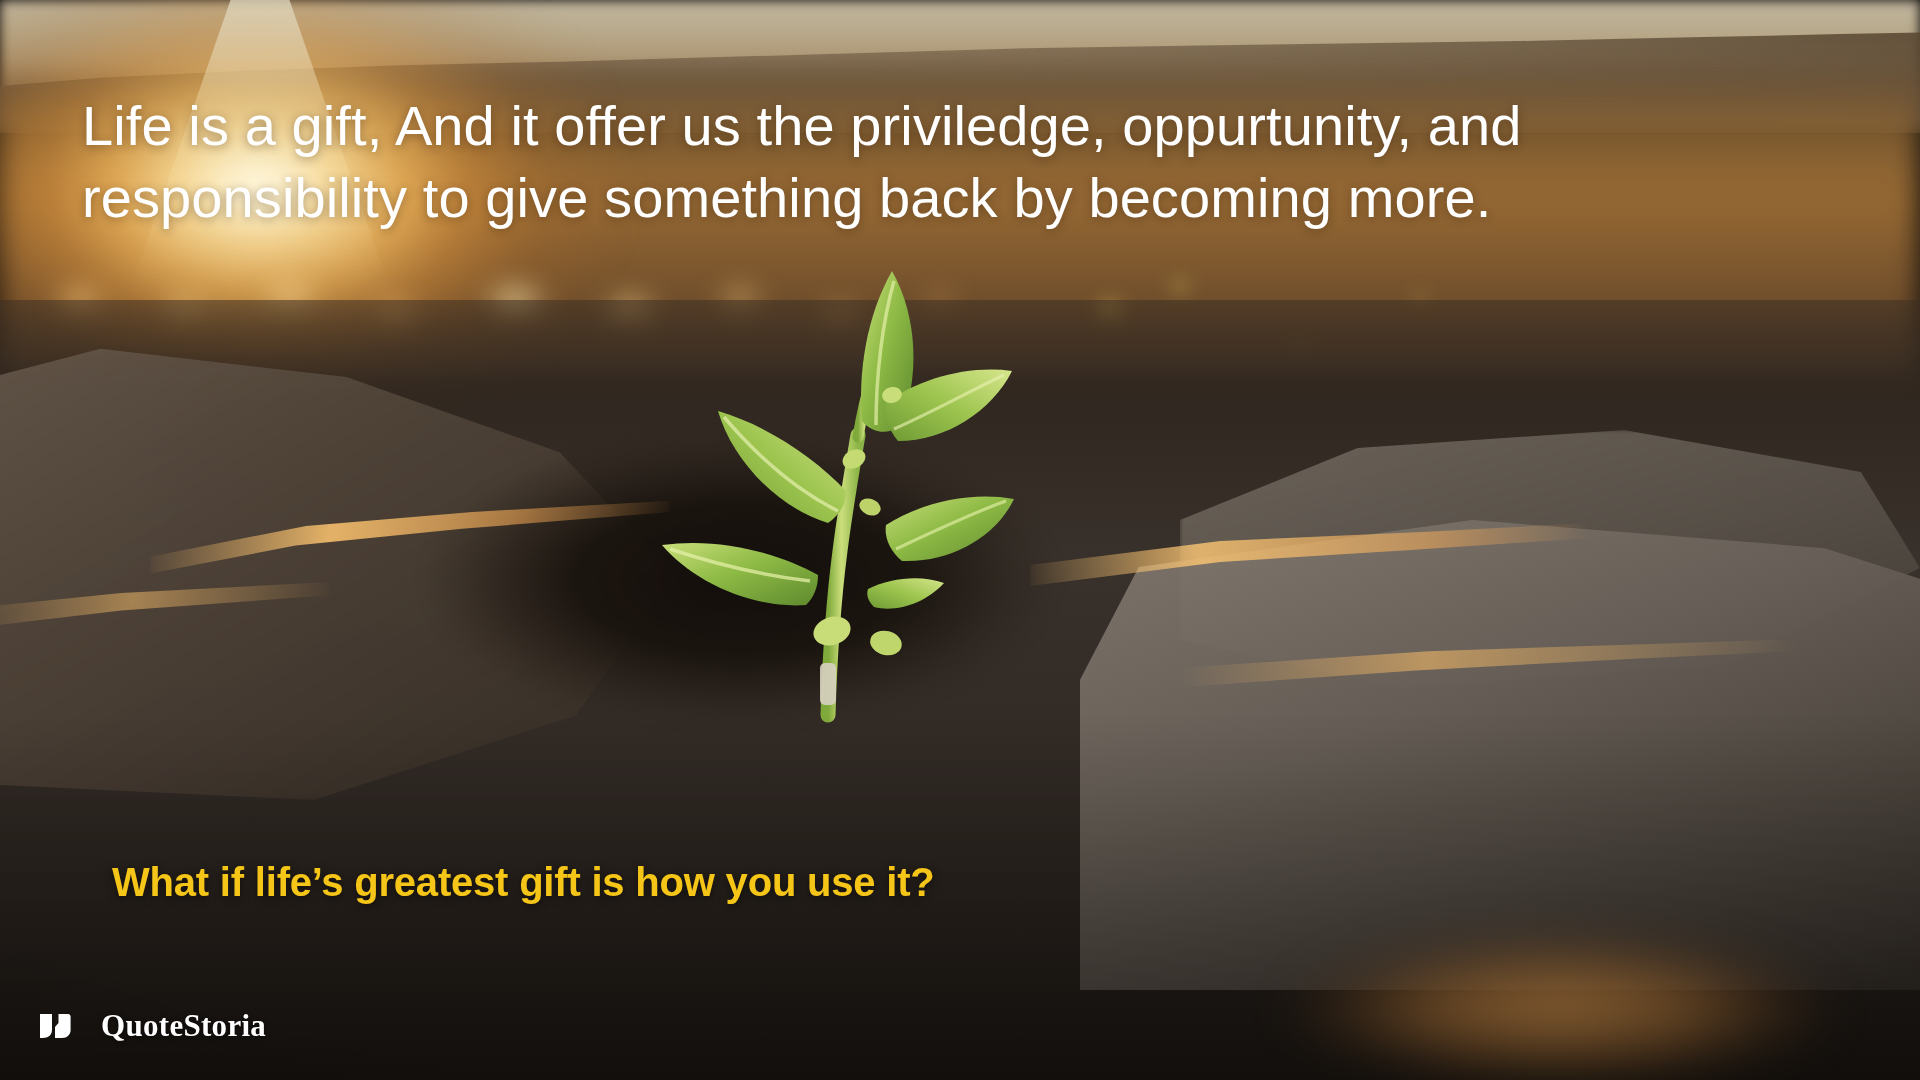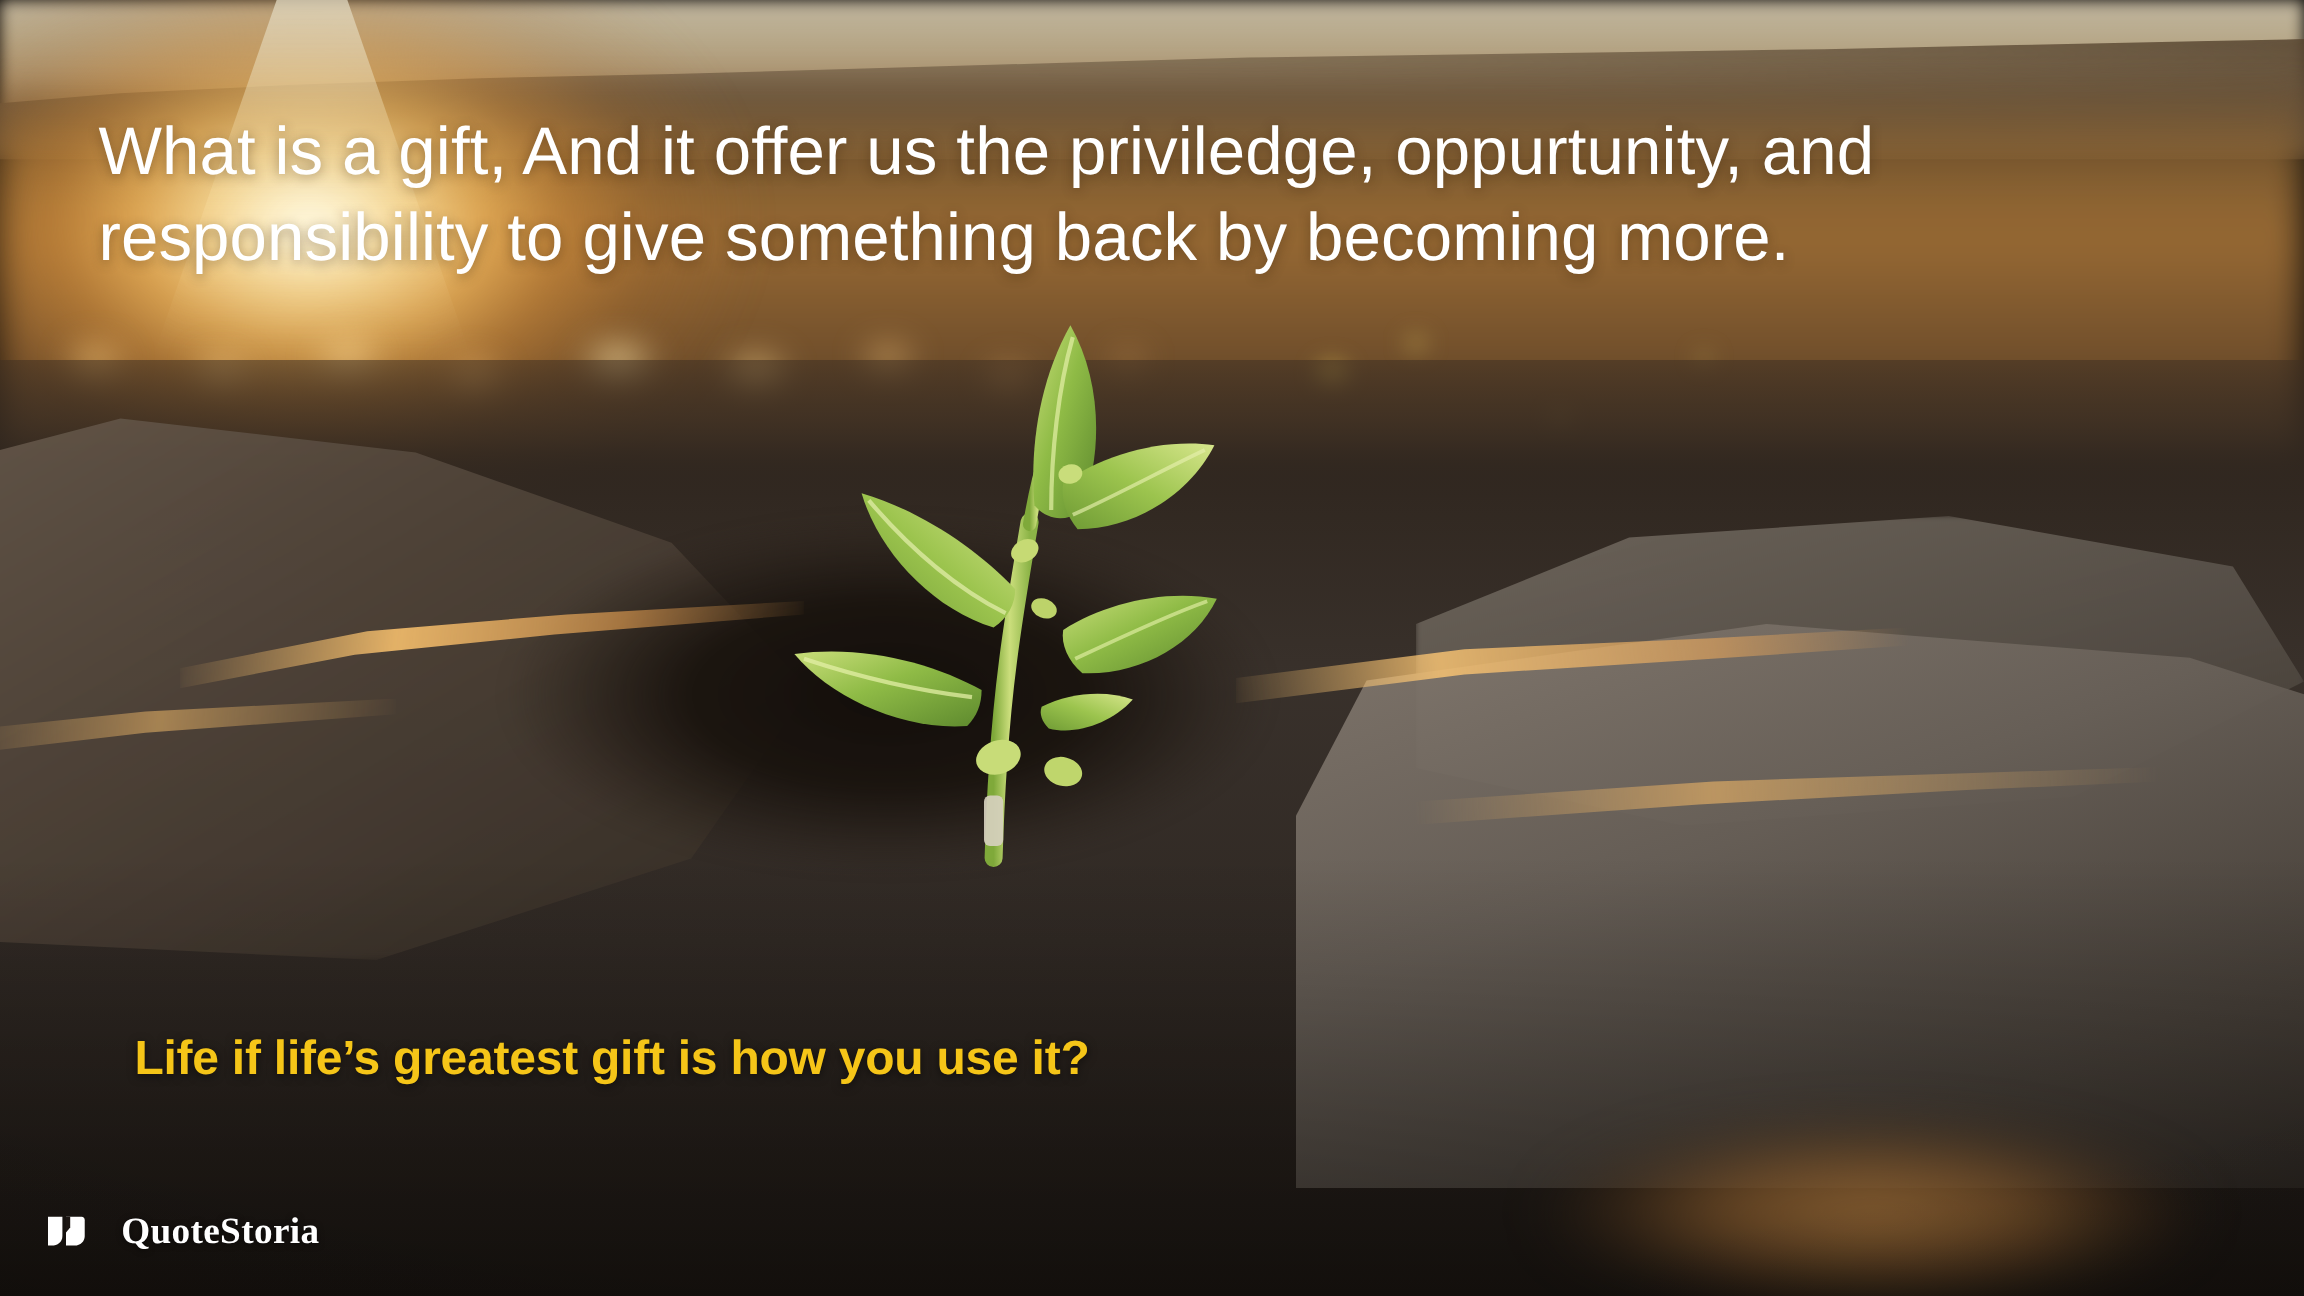--- a/index.html
+++ b/index.html
@@ -289,23 +289,23 @@
         <ellipse cx="270" cy="262" rx="11" ry="8" fill="#BDD36A" transform="rotate(22 270 262)"></ellipse>
         <ellipse cx="292" cy="150" rx="10" ry="8" fill="#C9DD7B" transform="rotate(-12 292 150)"></ellipse>
 
         <rect x="220" y="418" width="16" height="42" rx="5" fill="#D6D0BE" opacity=".92"></rect>
       </svg>
     </div>
 
     <div class="vignette"></div>
   </div>
 
-  <div class="quote">What is a gift, And it offer us the priviledge, oppurtunity, and responsibility to give something back by becoming more.</div>
-
-  <div class="hook">Life if life’s greatest gift is how you use it?</div>
+  <div class="quote">Life is a gift, And it offer us the priviledge, oppurtunity, and responsibility to give something back by becoming more.</div>
+
+  <div class="hook">What if life’s greatest gift is how you use it?</div>
 
   <div class="logo">
     <span>
       <svg class="logo-mark" viewBox="0 0 34 32" xmlns="http://www.w3.org/2000/svg" aria-hidden="true">
         <path d="M2 4 h12 v16 c0 5 -4 8 -9 8 h-3 z" fill="#ffffff"></path>
         <path d="M17 4 h13 c1.6 0 2.6 1.2 2.6 2.8 v13.2 c0 4.6 -3.6 8 -8.4 8 H17 z" fill="#ffffff"></path>
         <path d="M20.5 4 v9 l-3.5 4 V4 z" fill="#1b1512"></path>
       </svg>
     </span>
     <span class="logo-text">QuoteStoria</span>

